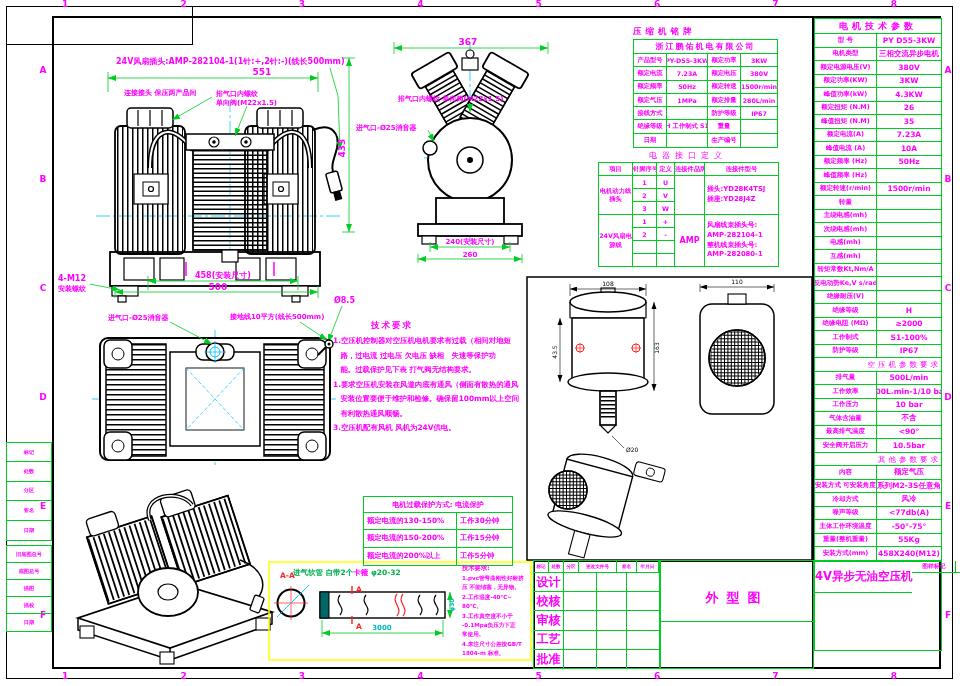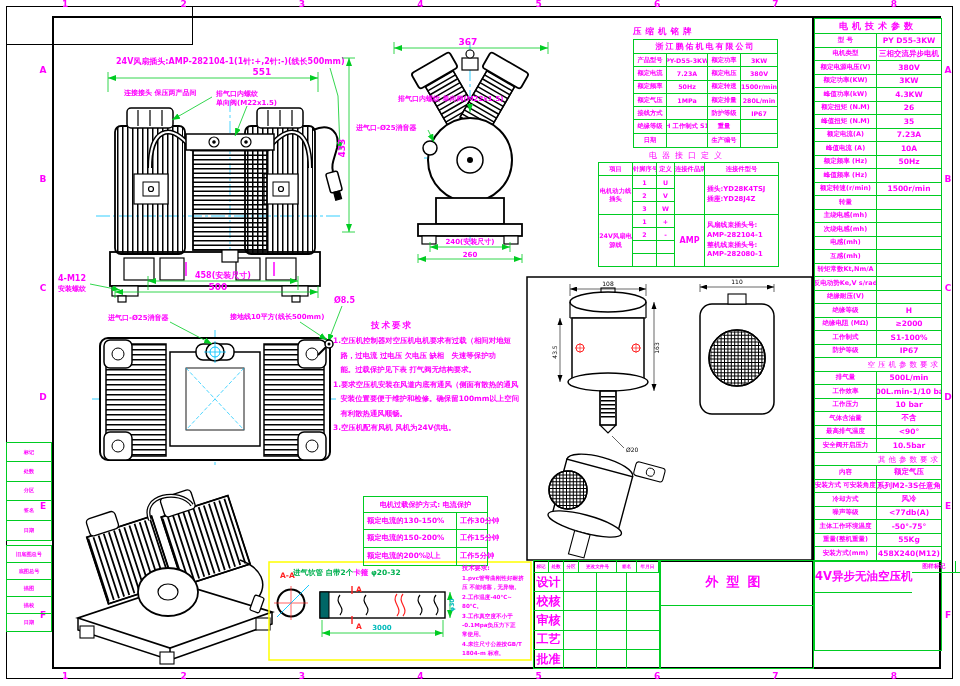--- a/index.html
+++ b/index.html
@@ -37,21 +37,21 @@
   .np-c:last-child{border-right:none}
   
   #connector{left:598px;top:150px;width:180px}
   .cn-title{height:12px;text-align:center;font-size:8px;font-weight:normal;letter-spacing:5px;color:var(--mg);white-space:nowrap}
   #conn-table{width:100%;border-collapse:collapse;table-layout:fixed}
   #conn-table td{border:1px solid var(--gn);font-size:6.3px;font-weight:bold;color:var(--mg);text-align:center;height:13px;white-space:nowrap;overflow:hidden}
   #conn-table td.model{font-size:6.8px;white-space:pre-line;text-align:left;padding-left:2px;line-height:1.45}
   #conn-table td.gname{white-space:normal;line-height:1.3}
   #conn-table td.brand{font-size:8px}
   
-  #overload{left:363px;top:496px;width:125px;border:1px solid var(--gn)}
+  #overload{left:363px;top:496px;width:150px;border:1px solid var(--gn)}
   .ov-title{height:16px;line-height:16px;text-align:center;font-size:7.2px;font-weight:bold;color:var(--mg);border-bottom:1px solid var(--gn);white-space:nowrap}
   .ov-row{display:grid;grid-template-columns:93px 55px;height:17.3px;border-bottom:1px solid var(--gn)}
   .ov-row:last-child{border-bottom:none}
   .ov-c{border-right:1px solid var(--gn);font-size:7.3px;font-weight:bold;color:var(--mg);display:flex;align-items:center;padding-left:3px;white-space:nowrap;overflow:hidden}
   .ov-c:last-child{border-right:none}
   
   #tech-notes{left:333px;top:320px;width:196px;color:var(--mg)}
   .tn-title{font-size:8.5px;font-weight:bold;margin-left:38px;margin-bottom:2px;letter-spacing:2px}
   .tn-line{font-size:7.4px;font-weight:bold;line-height:14.5px;white-space:nowrap;overflow:hidden}
   
@@ -73,21 +73,21 @@
   .ri-company{flex:1;display:flex;align-items:center;justify-content:center;font-size:12px;font-weight:bold;color:var(--mg);white-space:nowrap}
   
   #tb-left{left:533px;top:560px;width:127px;height:109px;border:1px solid var(--gn)}
   .tbl-hdr{display:grid;grid-template-columns:15px 15px 15px 38px 20px 22px;height:12px;border-bottom:1px solid var(--gn)}
   .tbl-hdr div{border-right:1px solid var(--gn);font-size:4.6px;font-weight:bold;color:var(--mg);display:flex;align-items:center;justify-content:center;white-space:nowrap;overflow:hidden}
   .tbl-row{display:grid;grid-template-columns:30px 33px 30px 32px;height:19.2px;border-bottom:1px solid var(--gn)}
   .tbl-row:last-child{border-bottom:none}
   .tbl-row div{border-right:1px solid var(--gn);font-size:12px;font-weight:bold;color:var(--mg);display:flex;align-items:center;justify-content:center}
   .tbl-row div:last-child{border-right:none}
   #tb-mid{left:660px;top:560px;width:154px;height:109px;border:1px solid var(--gn)}
-  .tbm-name{margin-top:12px;text-align:center;font-size:13px;font-weight:bold;letter-spacing:8px;color:var(--mg)}
+  .tbm-name{margin-top:28px;text-align:center;font-size:13px;font-weight:bold;letter-spacing:8px;color:var(--mg)}
   .tbm-line{margin-top:14px;border-top:1px solid var(--gn)}
   
   .lm{left:6px;width:46px;border:1px solid var(--gn)}
   #lm1{top:442px}#lm2{top:545px}
   .lm-row{height:19.4px;border-bottom:1px solid var(--gn);display:flex;align-items:center;justify-content:center;font-size:5.2px;font-weight:bold;color:var(--mg);white-space:nowrap;overflow:hidden}
   #lm2 .lm-row{height:17px}
   .lm-row:last-child{border-bottom:none}
   
   text{font-family:"DejaVu Sans",sans-serif;font-weight:bold}
   .tm{fill:var(--mg);font-size:8px}

